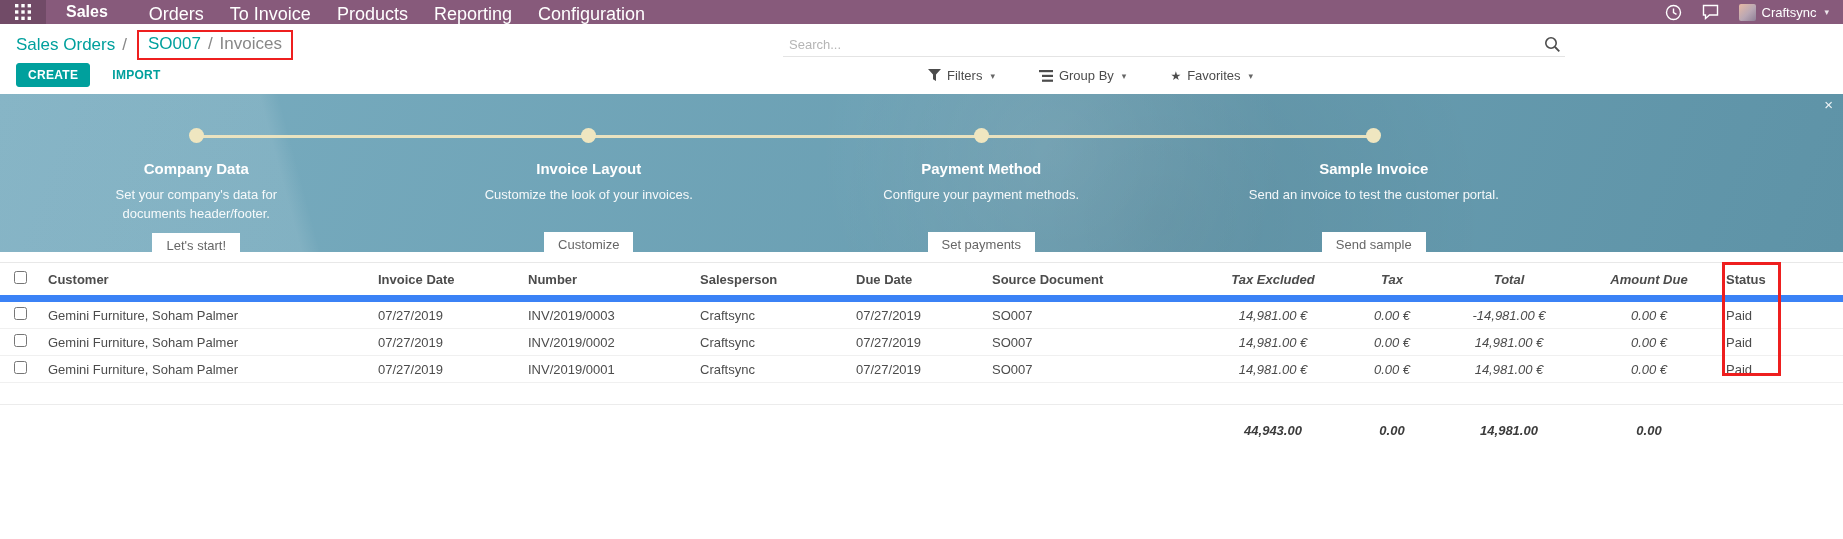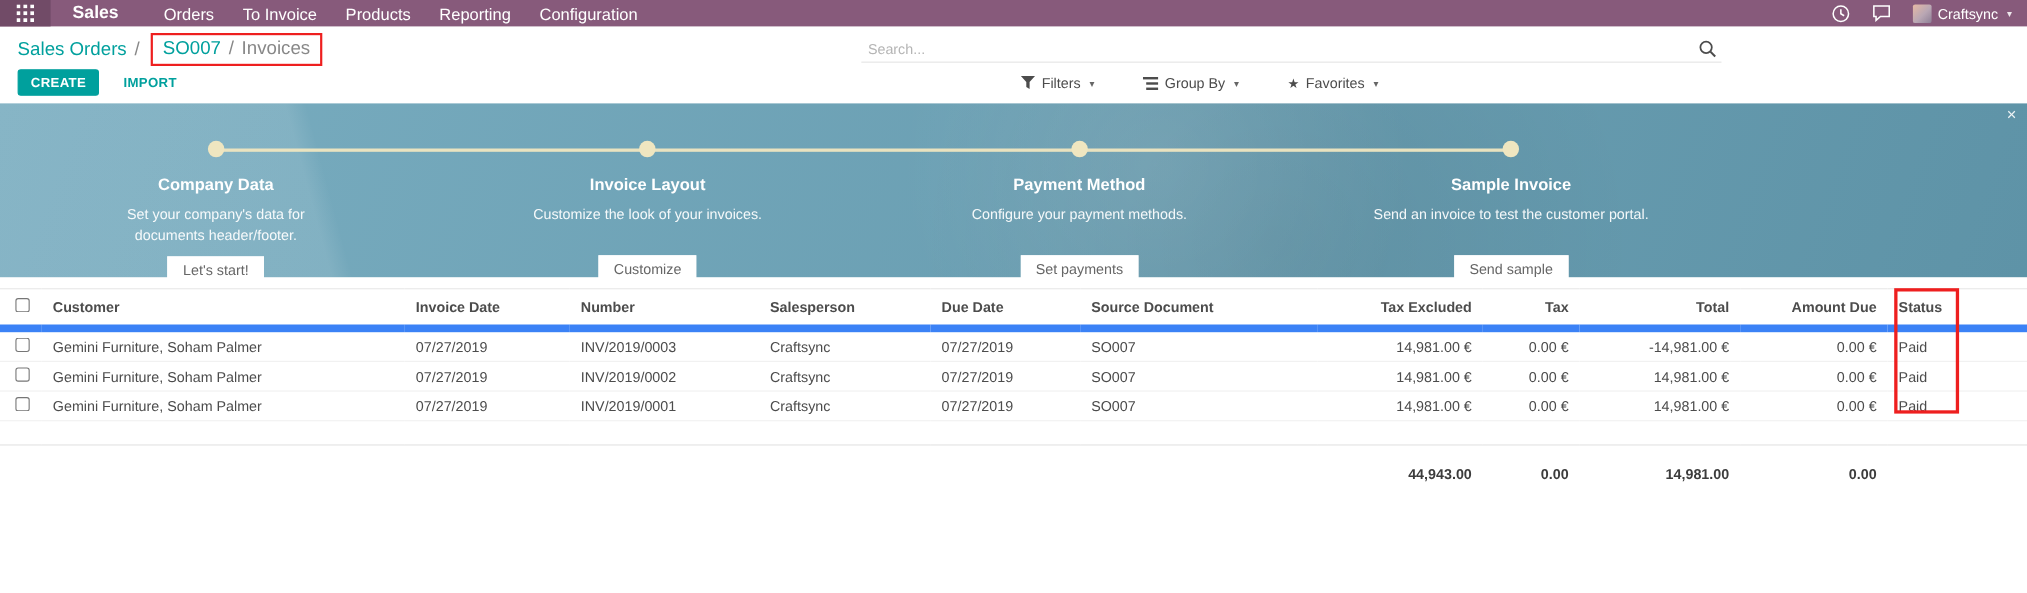--- a/index.html
+++ b/index.html
@@ -12,21 +12,21 @@
   :root{
     --topbar:#875A7B; --topbar-dark:#714B67; --accent:#00A09D;
     --annotation:#ee1f1f; --banner-1:#79adc0; --banner-2:#5e93a7; --cream:#efe6c0;
   }
 
   
   .topbar{height:24px; background:var(--topbar); color:#fff; display:flex; align-items:center;}
   .apps-btn{width:46px; height:100%; background:var(--topbar-dark); display:flex; align-items:center; justify-content:center; cursor:pointer;}
   .brand{font-size:16px; font-weight:700; padding:0 28px 0 20px; white-space:nowrap;}
   .topmenu{display:flex; height:100%;}
-  .topmenu .menu-item{padding:0 13px; font-size:15px; line-height:28px; cursor:pointer; white-space:nowrap;}
+  .topmenu .menu-item{padding:0 13px; font-size:18px; line-height:28px; cursor:pointer; white-space:nowrap;}
   .top-right{margin-left:auto; display:flex; align-items:center; gap:20px; padding-right:14px; font-size:13px;}
   .systray-icon{display:flex; align-items:center; cursor:pointer; color:#fff;}
   .user-menu{display:flex; align-items:center; gap:6px; cursor:pointer;}
   .avatar{width:17px; height:17px; border-radius:2px; background:linear-gradient(135deg,#e7b9a4 0%,#b9a7b4 55%,#8e7f96 100%);}
   .caret{font-size:9px; opacity:.85; margin-left:2px;}
 
   
   .cp-row1{display:flex; align-items:center; padding:8px 16px 2px; height:36px;}
   .breadcrumb{font-size:17px; display:flex; align-items:center; gap:7px; white-space:nowrap;}
   .bc-link{color:var(--accent); cursor:pointer;}
@@ -67,21 +67,21 @@
   .step-dot{width:15px; height:15px; border-radius:50%; background:var(--cream); margin:6px auto 17px; position:relative; z-index:1;}
   .step-title{font-size:15px; font-weight:700; margin-bottom:9px;}
   .step-desc{font-size:13px; color:rgba(255,255,255,.93); line-height:1.45; max-width:300px; margin:0 auto 9px; min-height:37px;}
   .step:nth-child(1) .step-desc{max-width:205px;}
   .step-btn{background:#fff; color:#666; border:1px solid rgba(255,255,255,.7); font-size:13px; padding:4px 13px; cursor:pointer; font-family:inherit;}
 
   
   .table-wrap{position:relative; margin-top:10px;}
   table{width:1843px; border-collapse:collapse; table-layout:fixed; font-size:13px;}
   thead th{font-weight:700; text-align:left; padding:8px 10px; border-top:1px solid #e8e8e8; border-bottom:7px solid #3b82f6; color:#4c4c4c; white-space:nowrap; cursor:pointer;}
-  th.num, td.num{text-align:right;}
+  th.num, td.num{text-align:center;font-style:italic;}
   tbody td{padding:5px 10px; border-top:1px solid #f0f0f0; white-space:nowrap; overflow:hidden; text-overflow:ellipsis;}
   tbody tr.data-row{cursor:pointer;}
   tbody tr:first-child td{border-top:0;}
   tbody tr.empty-row td{height:22px; border-top:1px solid #f0f0f0; border-bottom:1px solid #ececec;}
   tfoot td{font-weight:700; color:#3c3c3c; padding:18px 10px 6px; white-space:nowrap;}
   .c-check{padding-left:14px;}
   input[type="checkbox"]{width:13px; height:13px; margin:0; cursor:pointer;}
   .status-annotation{position:absolute; left:1722px; top:0; width:59px; height:114px; border:3px solid var(--annotation); pointer-events:none;}
 </style>
 </head>

